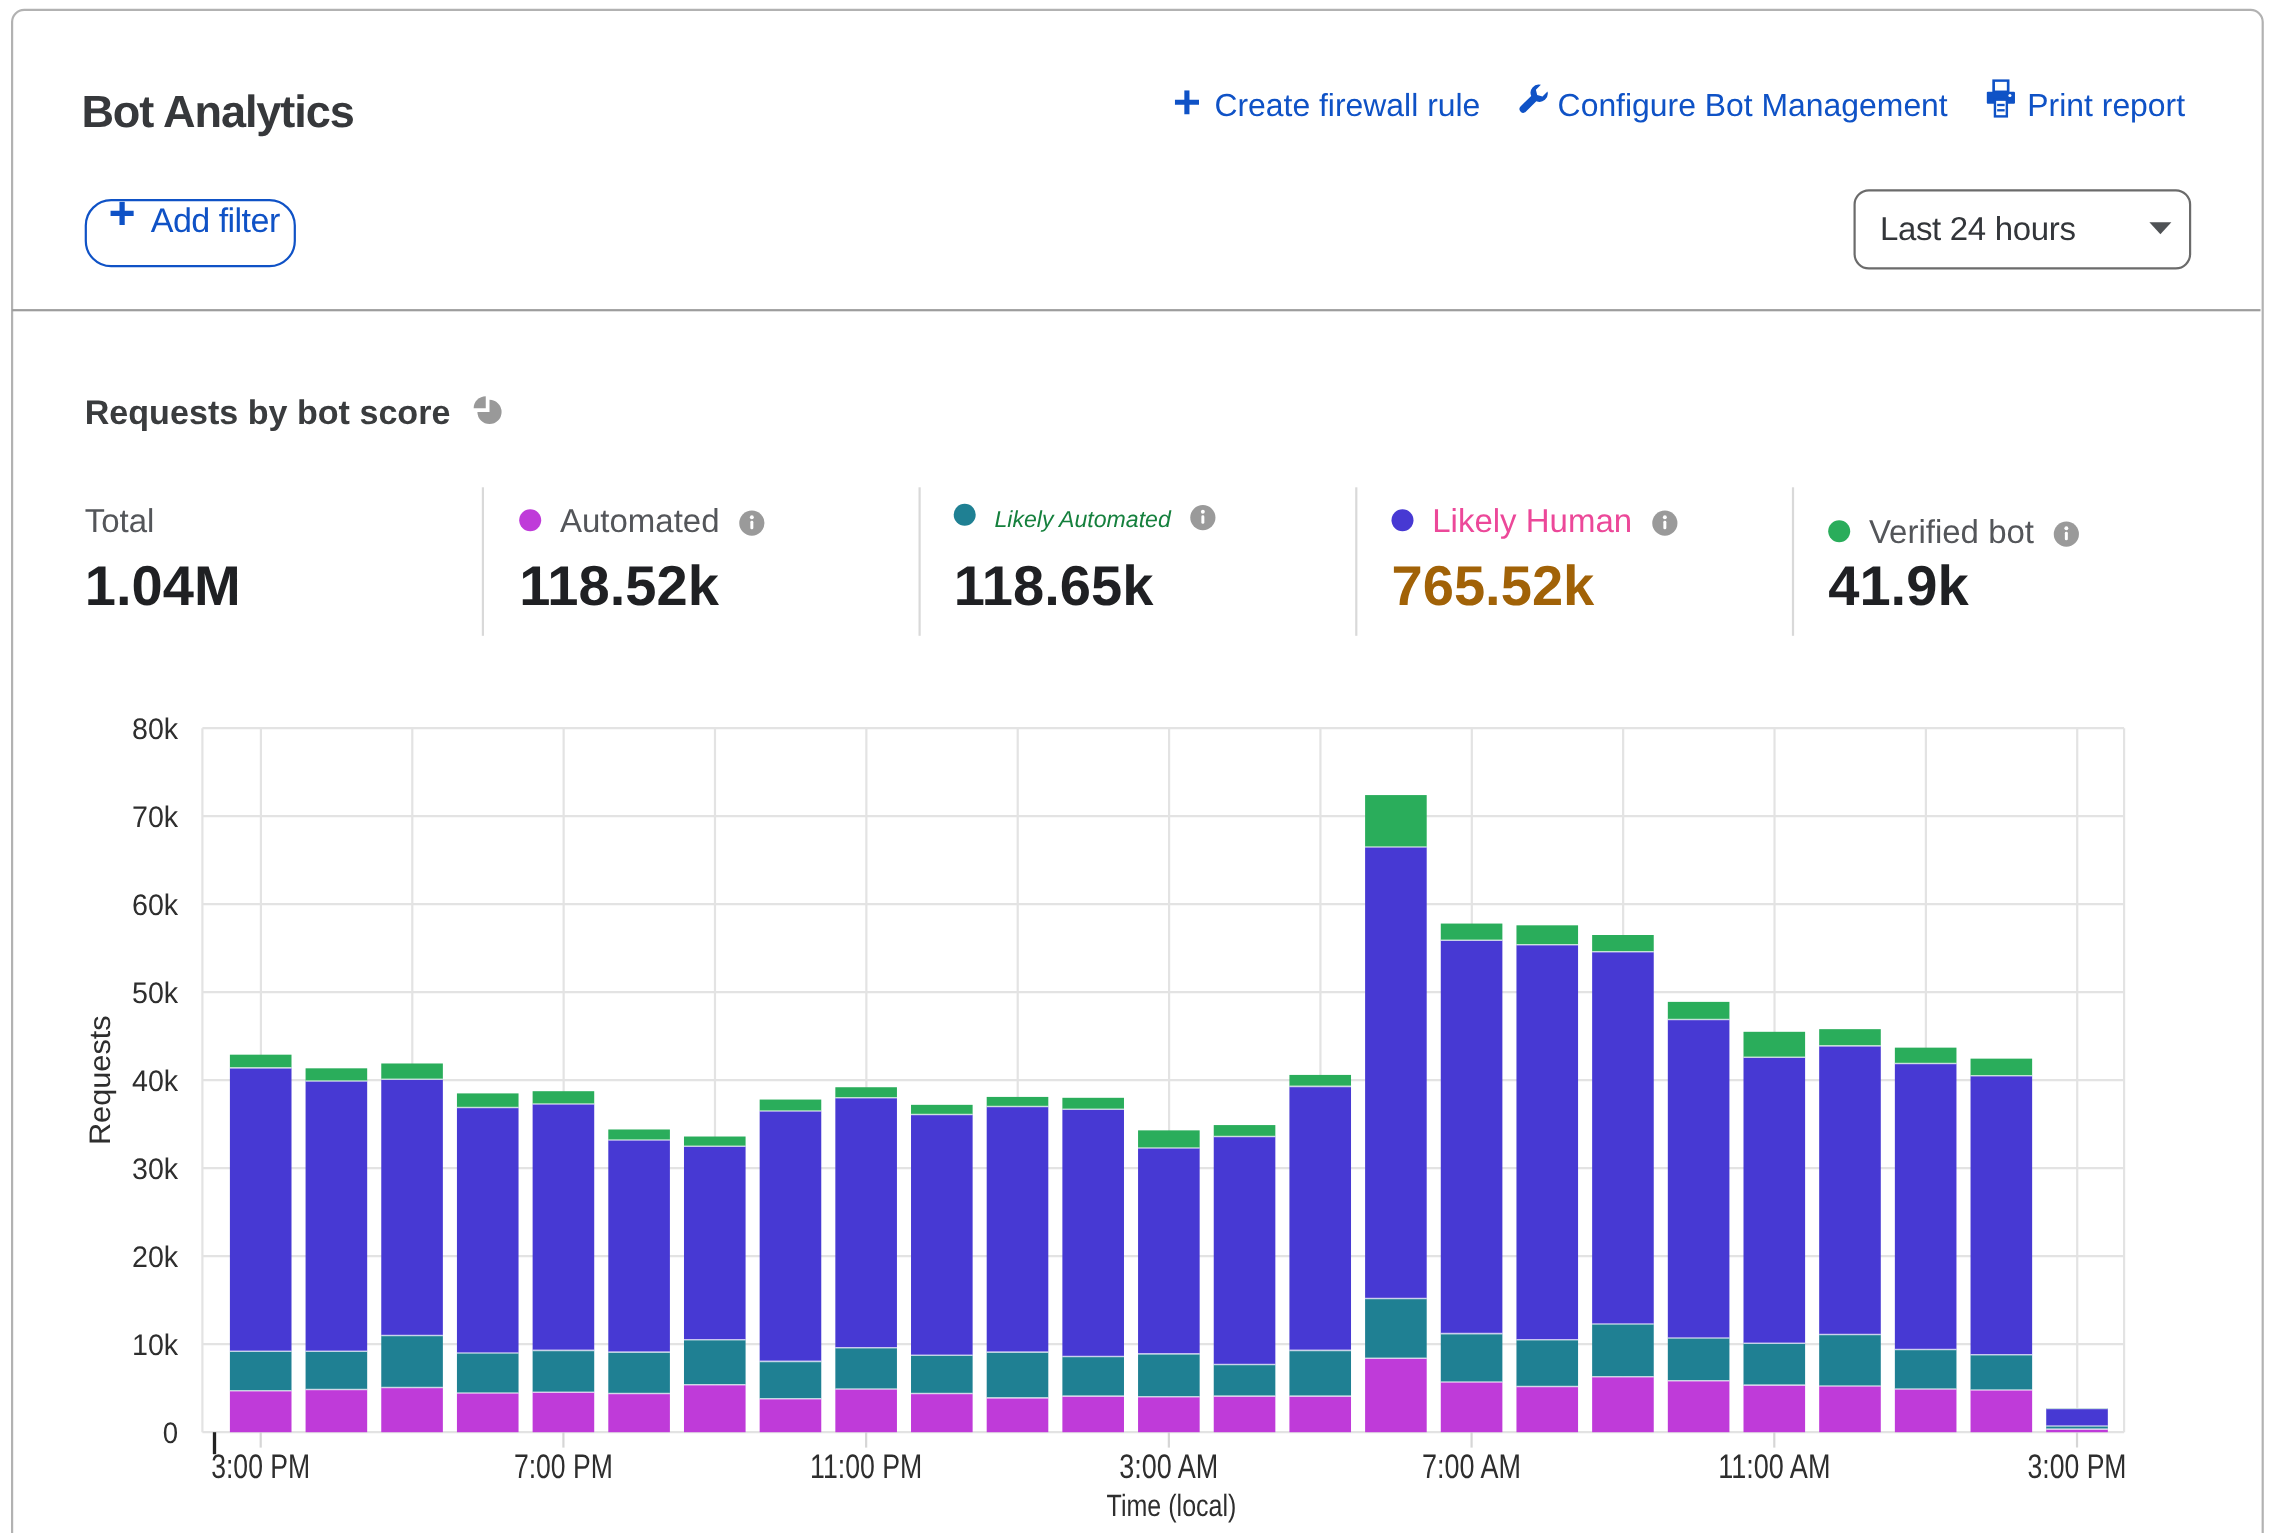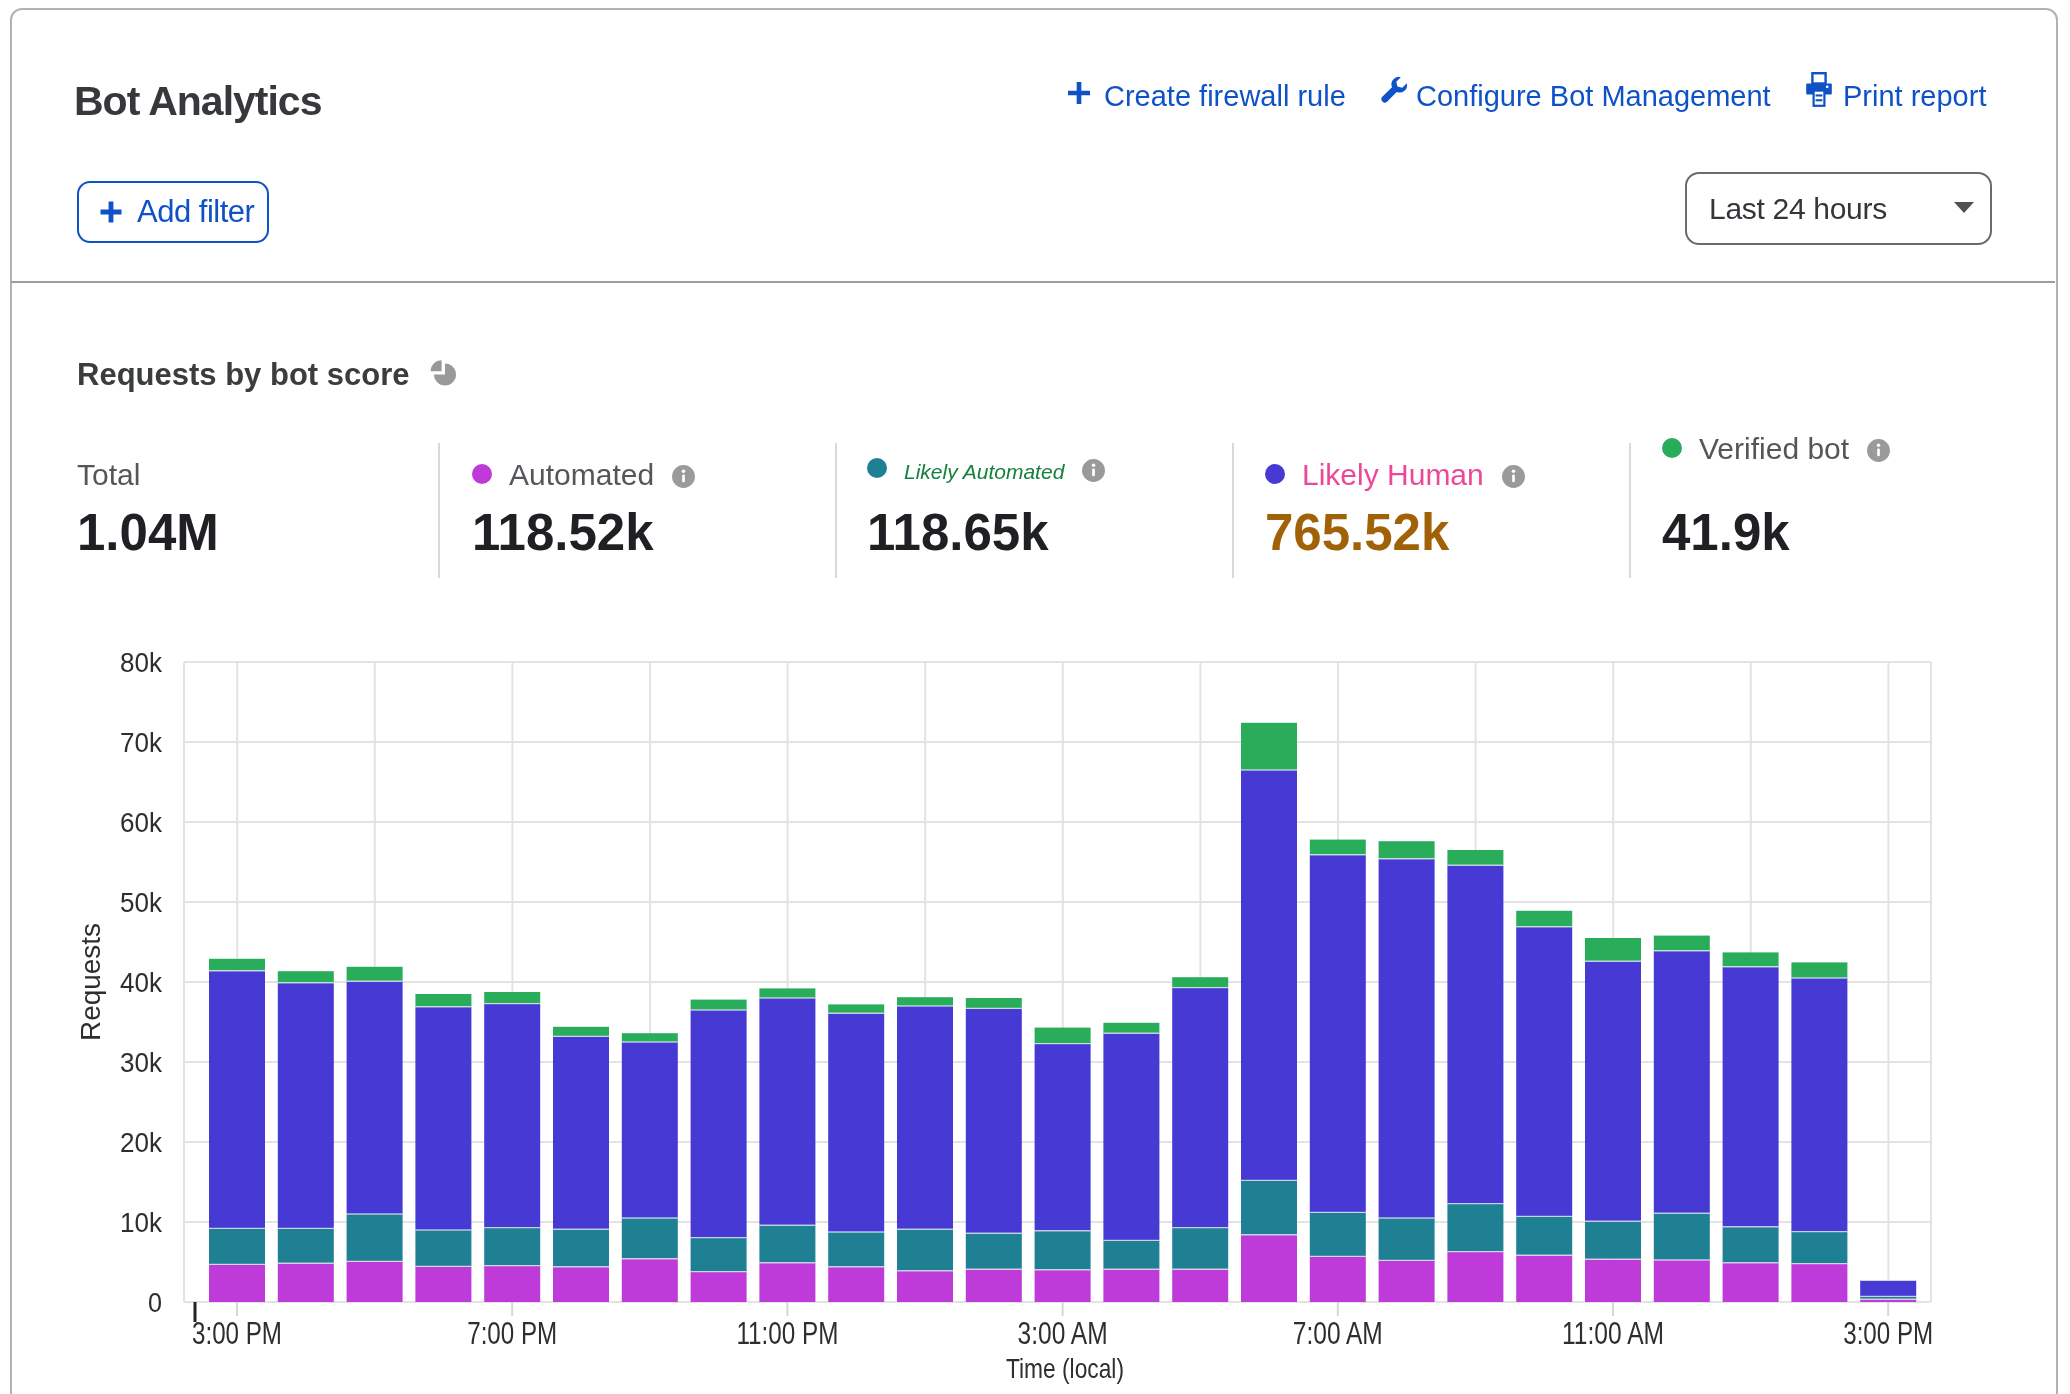--- a/index.html
+++ b/index.html
@@ -25,22 +25,22 @@
       </svg><span style="margin-left:38px;">Configure Bot Management</span></div>
   <div style="position:absolute;left:1805px;top:80px;" class="link"><svg width="28" height="36" viewBox="0 0 28 36" style="position:absolute;left:0;top:-8px">
 <rect x="7.4" y="1.2" width="13.2" height="10.3" fill="none" stroke="#0f52c6" stroke-width="2.4"></rect>
 <rect x="1.2" y="11.4" width="25.6" height="11" rx="1" fill="#0f52c6"></rect>
 <circle cx="22.2" cy="14.8" r="1.4" fill="#fff"></circle>
 <rect x="8.6" y="18.6" width="10.8" height="15.2" fill="#fff" stroke="#0f52c6" stroke-width="2.2"></rect>
 <rect x="10.6" y="22.4" width="6.8" height="2.1" fill="#0f52c6"></rect>
 <rect x="10.6" y="27.2" width="6.8" height="2.1" fill="#0f52c6"></rect>
 </svg><span style="margin-left:38px;">Print report</span></div>
 
-  <div style="position:absolute;left:77px;top:181px;width:188px;height:58px;border:2.5px solid #0f52c6;border-radius:13px;
-       display:flex;align-items:center;color:#0f52c6;font-size:31px;letter-spacing:-0.5px;">
+  <div style="position:absolute;left:77px;top:181px;width:188px;height:58px;border:2.5px solid #0f52c6;border-radius:24px;
+       display:flex;color:#0f52c6;font-size:31px;letter-spacing:-0.5px;">
     <svg width="22" height="22" viewBox="0 0 22 22" style="margin-left:21px;">
         <path d="M8.6 0.5h4.8v8.1h8.1v4.8h-8.1v8.1H8.6v-8.1H0.5V8.6h8.1z" fill="#0f52c6"></path>
       </svg>
     <span style="margin-left:15px;">Add filter</span>
     </div>
 
   <div style="position:absolute;left:1685px;top:172px;width:303px;height:69px;border:2px solid #6b6b6b;border-radius:14px;
        display:flex;align-items:center;color:#33363a;font-size:30px;letter-spacing:-0.3px;">
     <span style="margin-left:22px;">Last 24 hours</span>
     <span style="position:absolute;right:16px;top:28px;width:0;height:0;border-left:10px solid transparent;border-right:10px solid transparent;border-top:11px solid #4f5255;"></span>
@@ -69,21 +69,21 @@
           <rect x="10.7" y="10" width="2.6" height="7.5" rx="1.2" fill="#fff"></rect>
           <circle cx="12" cy="6.9" r="1.7" fill="#fff"></circle>
         </svg></span></div>
 <div style="position:absolute;left:867px;top:503px;font-size:51px;font-weight:bold;color:#1f2023;white-space:nowrap;">118.65k</div>
 <div style="position:absolute;left:1265px;top:458px;font-size:30px;color:#ec4899;white-space:nowrap;"><span style="display:inline-block;width:20px;height:20px;border-radius:50%;background:#4739d3;vertical-align:1px;"></span><span style="margin-left:17px;">Likely Human</span><span style="margin-left:17px;"><svg width="25" height="25" viewBox="0 0 24 24" style="vertical-align:-4px">
           <circle cx="12" cy="12" r="11" fill="#9a9a9a"></circle>
           <rect x="10.7" y="10" width="2.6" height="7.5" rx="1.2" fill="#fff"></rect>
           <circle cx="12" cy="6.9" r="1.7" fill="#fff"></circle>
         </svg></span></div>
 <div style="position:absolute;left:1265px;top:503px;font-size:51px;font-weight:bold;color:#a16207;white-space:nowrap;">765.52k</div>
-<div style="position:absolute;left:1662px;top:432px;font-size:30px;color:#54565a;white-space:nowrap;text-align:right;"><span style="display:inline-block;width:20px;height:20px;border-radius:50%;background:#2aad5b;vertical-align:1px;"></span><span style="margin-left:17px;">Verified bot</span><span style="margin-left:17px;"><svg width="25" height="25" viewBox="0 0 24 24" style="vertical-align:-4px">
+<div style="position:absolute;left:1662px;top:468px;font-size:30px;color:#54565a;white-space:nowrap;text-align:right;"><span style="display:inline-block;width:20px;height:20px;border-radius:50%;background:#2aad5b;vertical-align:1px;"></span><span style="margin-left:17px;">Verified bot</span><span style="margin-left:17px;"><svg width="25" height="25" viewBox="0 0 24 24" style="vertical-align:-4px">
           <circle cx="12" cy="12" r="11" fill="#9a9a9a"></circle>
           <rect x="10.7" y="10" width="2.6" height="7.5" rx="1.2" fill="#fff"></rect>
           <circle cx="12" cy="6.9" r="1.7" fill="#fff"></circle>
         </svg></span></div>
 <div style="position:absolute;left:1662px;top:503px;font-size:51px;font-weight:bold;color:#1f2023;white-space:nowrap;">41.9k</div>
 
   <svg width="2070" height="790" viewBox="0 604 2070 790" style="position:absolute;left:0;top:604px;" font-family="Liberation Sans, sans-serif">
 <line x1="184.0" y1="662.0" x2="1931.0" y2="662.0" stroke="#e3e3e3" stroke-width="2"></line>
 <text x="162" y="672.0" font-size="27" fill="#2e2e2e" text-anchor="end" textLength="42" lengthAdjust="spacingAndGlyphs">80k</text>
 <line x1="184.0" y1="742.0" x2="1931.0" y2="742.0" stroke="#e3e3e3" stroke-width="2"></line>

